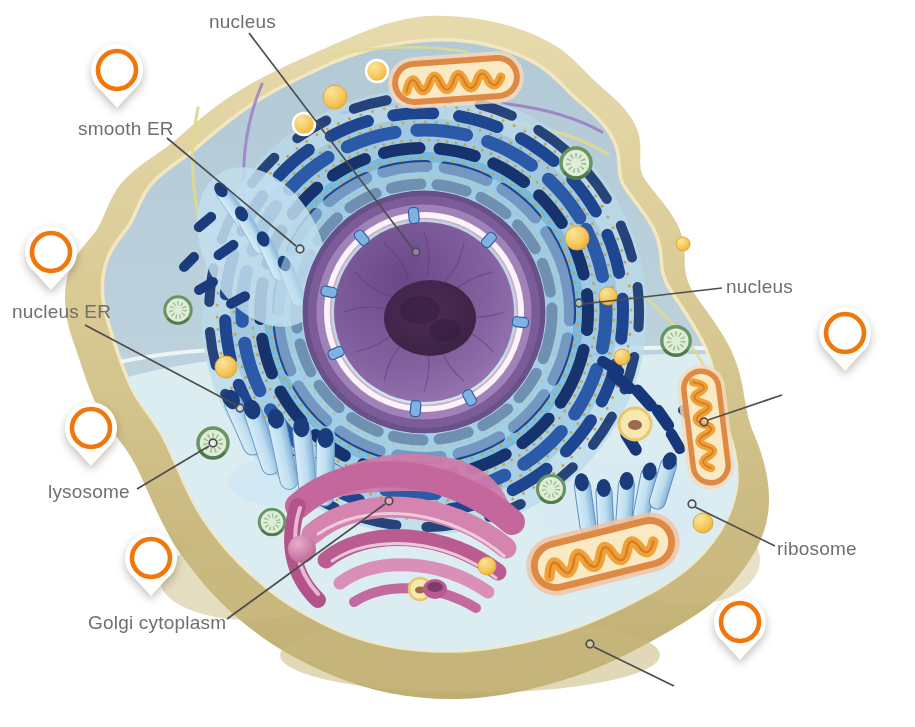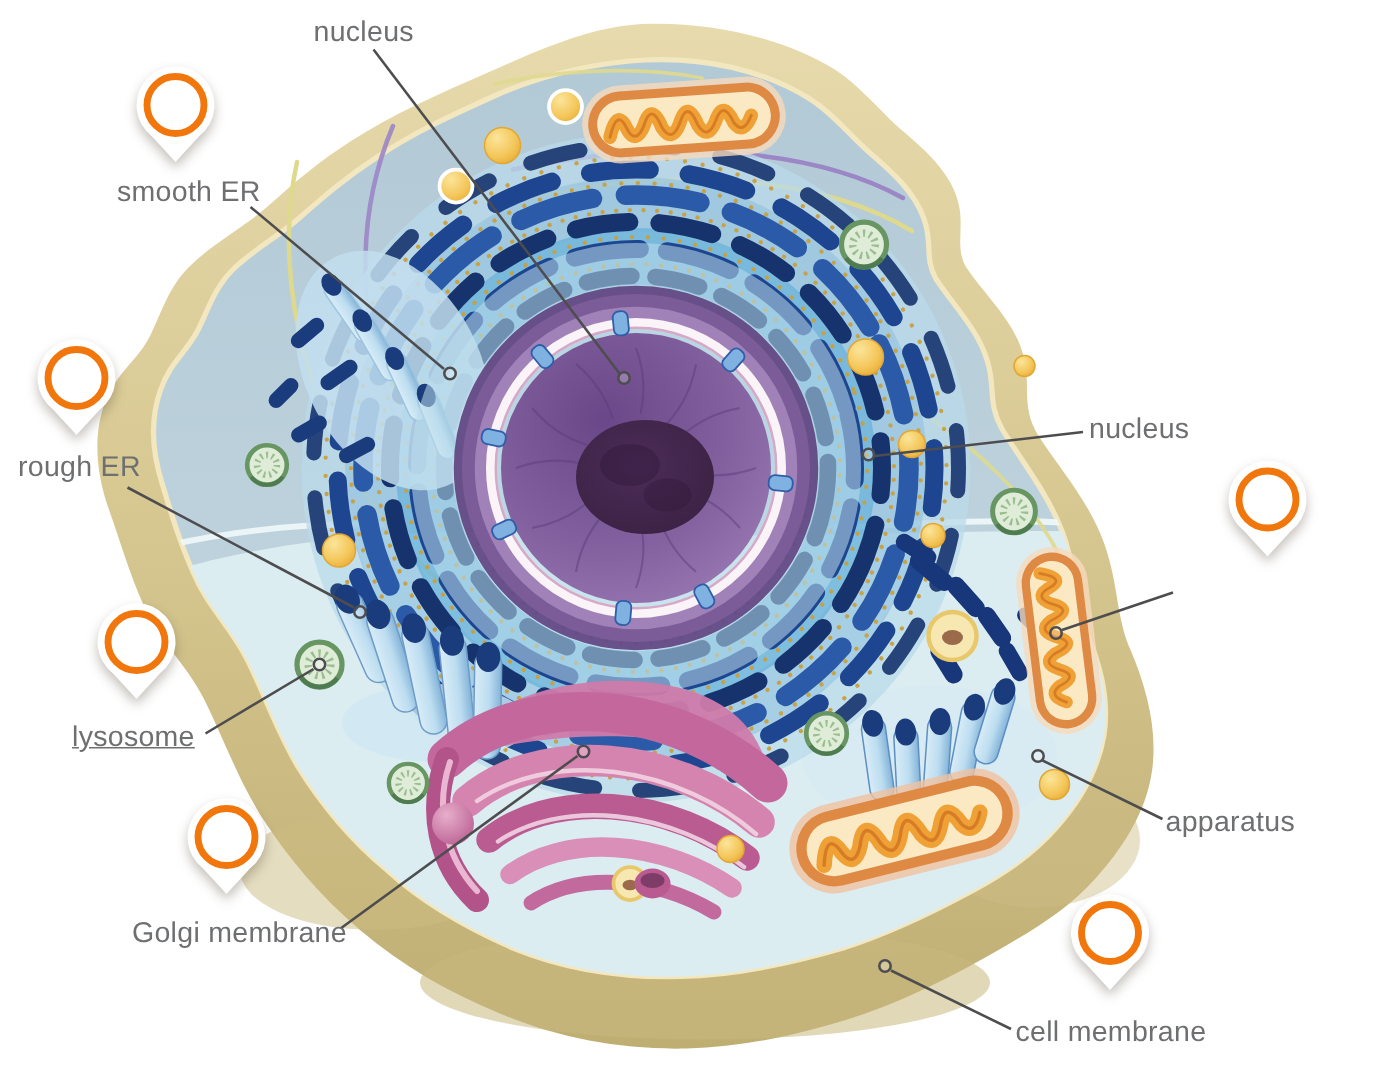--- a/index.html
+++ b/index.html
@@ -12,21 +12,21 @@
   .lbl{
     position:absolute;font-size:19px;line-height:22px;color:#6E6F71;
     white-space:nowrap;letter-spacing:.2px;
   }
   .pin{position:absolute;width:58px;height:72px;cursor:grab;}
   .pin svg{filter:drop-shadow(0 4px 4px rgba(70,60,40,.32));}
   
   #lbl-nucleus{left:209px;top:11px;}
   #lbl-rough-er{left:78px;top:118px;}
   #lbl-smooth-er{left:12px;top:301px;}
-  #lbl-lysosome{left:48px;top:481px;text-decoration:underline;}
+  #lbl-lysosome{left:48px;top:481px;}
   #lbl-golgi{left:88px;top:612px;}
   #lbl-ribosome{left:726px;top:276px;}
   #lbl-mitochondrion{left:784px;top:384px;}
   #lbl-cytoplasm{left:777px;top:538px;}
   #lbl-cell-membrane{left:677px;top:678px;}
   
   #pin-1{left:88px;top:41px;}
   #pin-2{left:22px;top:223px;}
   #pin-3{left:62px;top:399px;}
   #pin-4{left:122px;top:529px;}
@@ -422,26 +422,25 @@
       <circle cx="389" cy="501" r="3.8"></circle>
       <circle cx="579" cy="303" r="3.8"></circle>
       <circle cx="704" cy="422" r="3.8"></circle>
       <circle cx="692" cy="504" r="3.8"></circle>
       <circle cx="590" cy="644" r="3.8"></circle>
     </g>
   </svg>
 
   <div class="lbl" id="lbl-nucleus">nucleus</div>
   <div class="lbl" id="lbl-rough-er">smooth ER</div>
-  <div class="lbl" id="lbl-smooth-er">rough ER</div>
+  <div class="lbl" id="lbl-smooth-er">nucleus ER</div>
   <div class="lbl" id="lbl-lysosome">lysosome</div>
-  <div class="lbl" id="lbl-golgi">Golgi membrane</div>
+  <div class="lbl" id="lbl-golgi">Golgi cytoplasm</div>
   <div class="lbl" id="lbl-ribosome">nucleus</div>
-  <div class="lbl" id="lbl-cytoplasm">apparatus</div>
-  <div class="lbl" id="lbl-cell-membrane">cell membrane</div>
+  <div class="lbl" id="lbl-cytoplasm">ribosome</div>
 
   <div class="pin" id="pin-1">
     <svg width="58" height="72" viewBox="0 0 58 72">
         <path d="M29 67 L44.8 49.8 A26 26 0 1 0 13.2 49.8 Z" fill="#ffffff"></path>
         <circle cx="29" cy="29" r="19" fill="none" stroke="#F1770D" stroke-width="4.6"></circle>
       </svg>
   </div>
   <div class="pin" id="pin-2">
     <svg width="58" height="72" viewBox="0 0 58 72">
         <path d="M29 67 L44.8 49.8 A26 26 0 1 0 13.2 49.8 Z" fill="#ffffff"></path>

